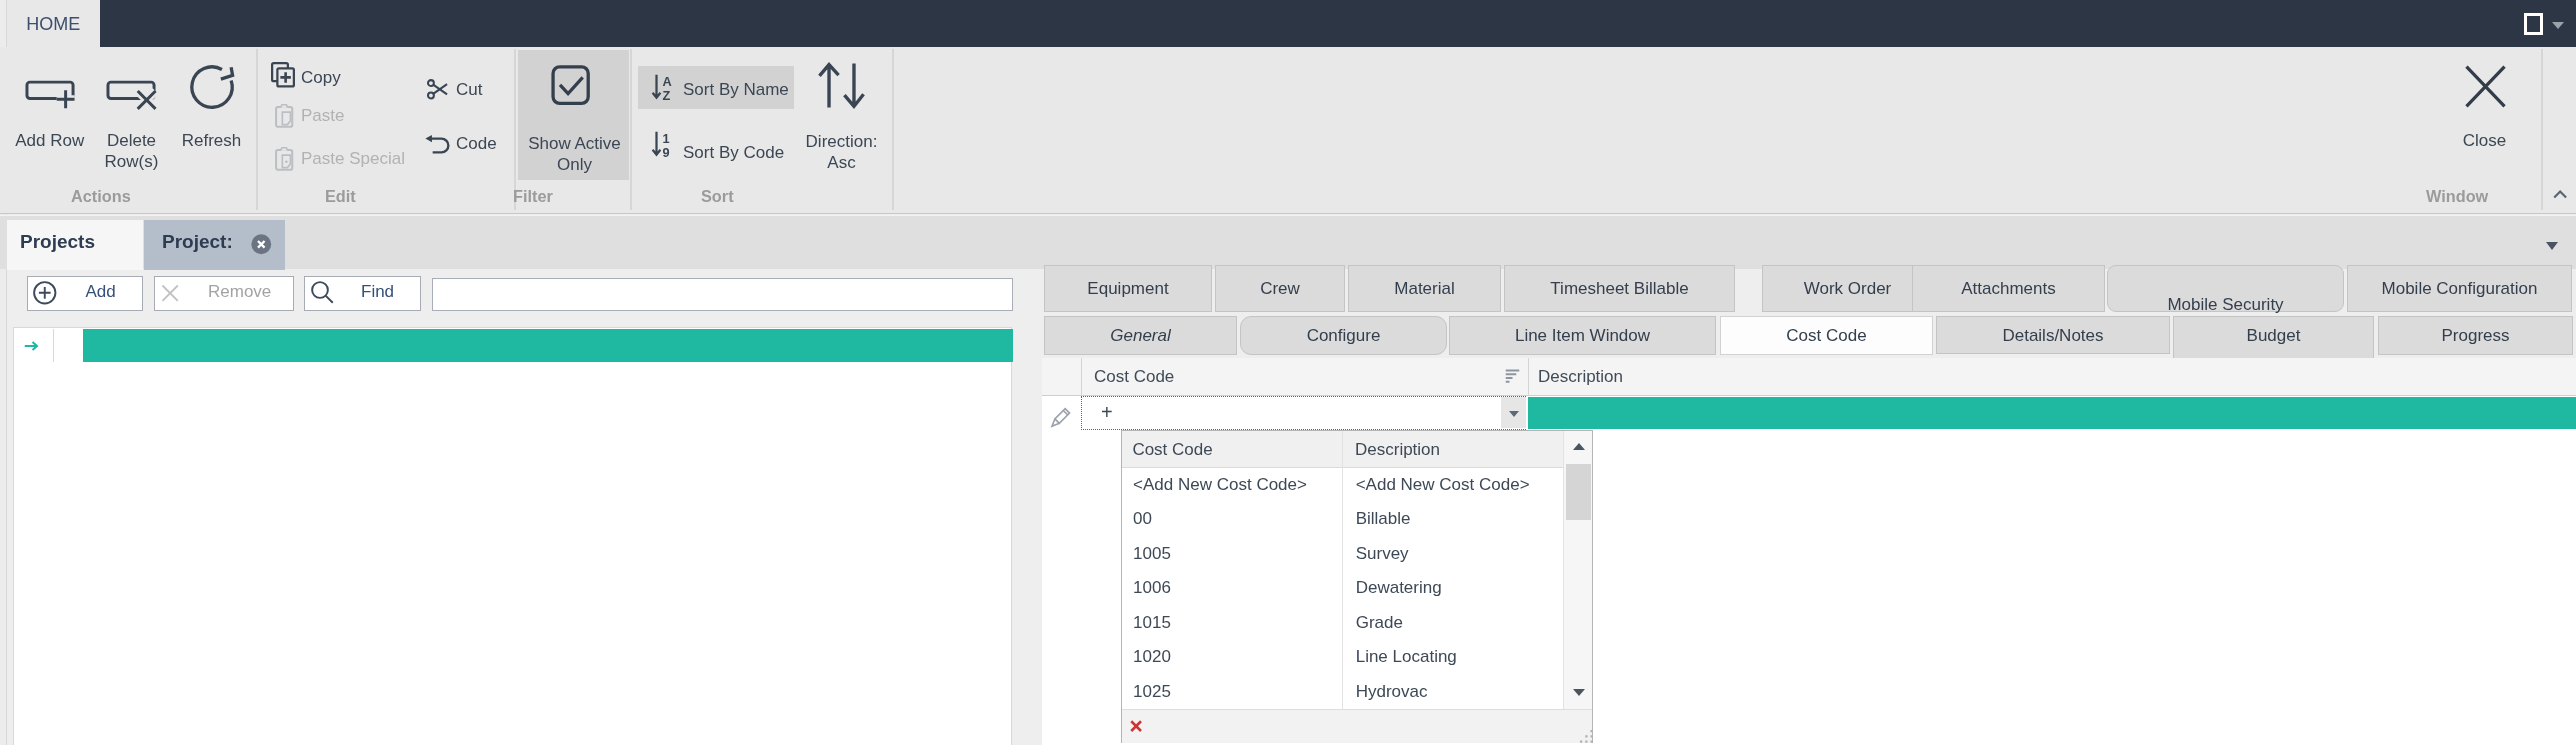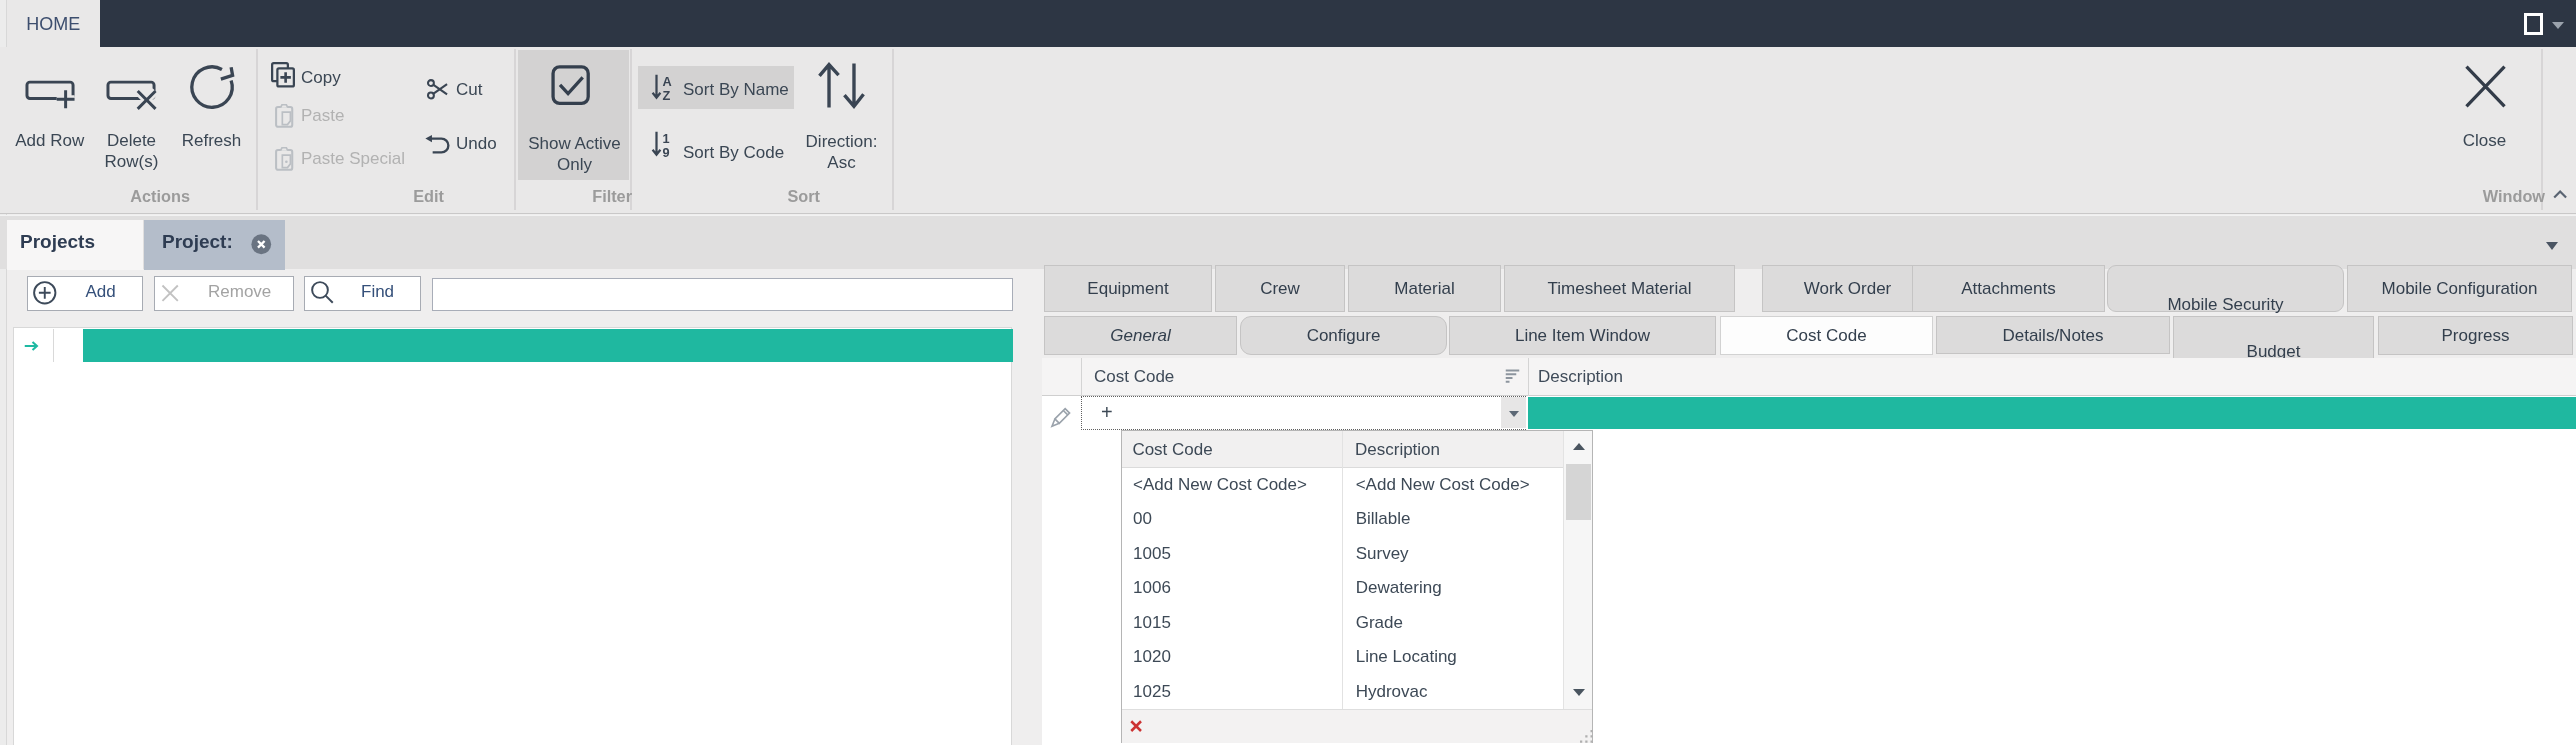--- a/index.html
+++ b/index.html
@@ -13,21 +13,21 @@
   
   #titlebar { left:0; top:0; width:2576px; height:47px; background:#2d3644; }
   #hometab { left:6.7px; top:0; width:93px; height:47px; background:#e9e8e8; }
   #hometab span { position:absolute; left:0; right:0; top:14px; text-align:center; font-size:18px; color:#3d4e6e; }
   #winicon { left:2524px; top:13.3px; width:19px; height:22px; border:3px solid #ffffff; }
   #wincaret { left:2552px; top:21.5px; width:0; height:0; border-left:6px solid transparent; border-right:6px solid transparent; border-top:7.4px solid #9aa2ac; }
 
   
   #ribbon { left:0; top:47px; width:2576px; height:167px; background:#e9e8e8; border-bottom:1.5px solid #c9c8c8; }
   .vsep { position:absolute; top:2.2px; bottom:2.2px; width:1.5px; background:#d7d5d6; }
-  .grplabel { position:absolute; top:187px; font-size:16.3px; font-weight:bold; color:#9b9b9b; text-align:right; }
+  .grplabel { position:absolute; top:187px; font-size:16.3px; font-weight:bold; color:#9b9b9b; text-align:left; }
   .rtxt { position:absolute; font-size:17px; color:#3b4754; white-space:nowrap; line-height:21px; }
   .gray { color:#b2b2b2; }
   .pressed { position:absolute; background:#d3d2d2; }
 
   
   #tabstrip { left:0; top:215px; width:2576px; height:54px; background:#e0dfdf; border-top:0.7px solid #f2f2f2; }
   #tabProjects { position:absolute; left:6.7px; top:4.4px; width:136px; height:50px; background:#f7f6f6; }
   #tabProject { position:absolute; left:144px; top:4.4px; width:141px; height:50px; background:#b4bdca; }
   .dtab { font-size:19px; font-weight:bold; color:#2e3c52; position:absolute; top:10.4px; }
 
@@ -114,21 +114,21 @@
 <svg style="left:427px; top:79px;" width="24" height="22" viewBox="0 0 32 30">
   <circle cx="5" cy="5.5" r="4" fill="none" stroke="#3a4553" stroke-width="2.8"></circle>
   <circle cx="5" cy="22.5" r="4" fill="none" stroke="#3a4553" stroke-width="2.8"></circle>
   <path d="M8.5 8 L27 21 M8.5 20 L27 7" stroke="#3a4553" stroke-width="2.8" fill="none"></path>
 </svg>
 <div class="rtxt" style="left:456px; top:79px;">Cut</div>
 <svg style="left:425px; top:136px;" width="27" height="19" viewBox="0 0 36 26">
   <path d="M7 3.5 H22 A 9.5 9.5 0 0 1 22 22.5 H10" fill="none" stroke="#3a4553" stroke-width="3.2"></path>
   <polygon points="9,-1.5 0,3.5 9,8.5" fill="#3a4553"></polygon>
 </svg>
-<div class="rtxt" style="left:456px; top:133px;">Undo</div>
+<div class="rtxt" style="left:456px; top:133px;">Code</div>
 
 <div class="pressed" style="left:518px; top:50px; width:111px; height:130px;"></div>
 <svg style="left:551px; top:65px;" width="40" height="41" viewBox="0 0 54 56">
   <rect x="2.5" y="2.5" width="48" height="50" rx="9" fill="none" stroke="#343f4d" stroke-width="4.5"></rect>
   <path d="M12 27 L23 39 L43 17" fill="none" stroke="#343f4d" stroke-width="4.5"></path>
 </svg>
 <div class="rtxt ctr" style="left:515px; top:133px; width:119px;">Show Active<br>Only</div>
 
 <div class="pressed" style="left:638px; top:66px; width:156px; height:43px;"></div>
 <svg style="left:652px; top:74px;" width="30" height="30" viewBox="0 0 40 40">
@@ -189,31 +189,31 @@
   <div id="tealrow"></div>
   <div style="position:absolute; left:39px; top:0.7px; width:0.7px; height:33px; background:#d9d9d9;"></div>
 </div>
 <svg style="left:24.4px; top:340px;" width="16.3" height="12" viewBox="0 0 22 16">
   <path d="M1 8 H17 M11.5 2.5 L17.5 8 L11.5 13.5" stroke="#1eb9a2" stroke-width="2.8" fill="none"></path>
 </svg>
 
 <div class="rtab" style="left:1044px; top:265px; width:168px; height:47px; padding-top:12.6px;">Equipment</div>
 <div class="rtab" style="left:1215px; top:265px; width:130px; height:47px; padding-top:12.6px;">Crew</div>
 <div class="rtab" style="left:1348px; top:265px; width:153px; height:47px; padding-top:12.6px;">Material</div>
-<div class="rtab" style="left:1504px; top:265px; width:231px; height:47px; padding-top:12.6px;">Timesheet Material</div>
+<div class="rtab" style="left:1504px; top:265px; width:231px; height:47px; padding-top:12.6px;">Timesheet Billable</div>
 <div class="rtab" style="left:1738px; top:265px; width:171px; height:47px; padding-top:12.6px;margin-left:24px;">Work Order</div>
 <div class="rtab" style="left:1912px; top:265px; width:193px; height:47px; padding-top:12.6px;">Attachments</div>
 <div class="rtab" style="left:2107px; top:265px; width:237px; height:47px; padding-top:29px;border-radius:9px;">Mobile Security</div>
 <div class="rtab" style="left:2347px; top:265px; width:225px; height:47px; padding-top:12.6px;">Mobile Configuration</div>
 <div class="rtab" style="left:1044px; top:316px; width:193px; height:39px; padding-top:9px;font-style:italic;">General</div>
 <div class="rtab" style="left:1240px; top:316px; width:207px; height:39px; padding-top:9px;border-radius:11px;">Configure</div>
 <div class="rtab" style="left:1449px; top:316px; width:267px; height:39px; padding-top:9px;">Line Item Window</div>
 <div class="rtab" style="left:1720px; top:316px; width:213px; height:39px; padding-top:9px; background:#fdfdfd; border-color:#d2d2d2;">Cost Code</div>
 <div class="rtab" style="left:1936px; top:316px; width:234px; height:38px; padding-top:9px;">Details/Notes</div>
-<div class="rtab" style="left:2173px; top:316px; width:201px; height:55px; padding-top:25px;">Budget</div>
+<div class="rtab" style="left:2173px; top:316px; width:201px; height:55px; padding-top:9px;">Budget</div>
 <div class="rtab" style="left:2378px; top:316px; width:195px; height:39px; padding-top:9px;">Progress</div>
 
 <div class="abs" id="rightgrid">
 
   <div style="position:absolute; left:0; top:0; width:1534px; height:38px; background:#f5f4f4; border-bottom:0.7px solid #cfcfcf;"></div>
   <div style="position:absolute; left:39px; top:0; width:0.7px; height:38px; background:#d4d4d4;"></div>
   <div style="position:absolute; left:486px; top:0; width:0.7px; height:38px; background:#d4d4d4;"></div>
   <div class="txt" style="left:52px; top:9px; color:#3f4b59;">Cost Code</div>
   <div class="txt" style="left:496px; top:9px; color:#3f4b59;">Description</div>
   <svg style="left:463px; top:11px;" width="15" height="15" viewBox="0 0 20 20">

